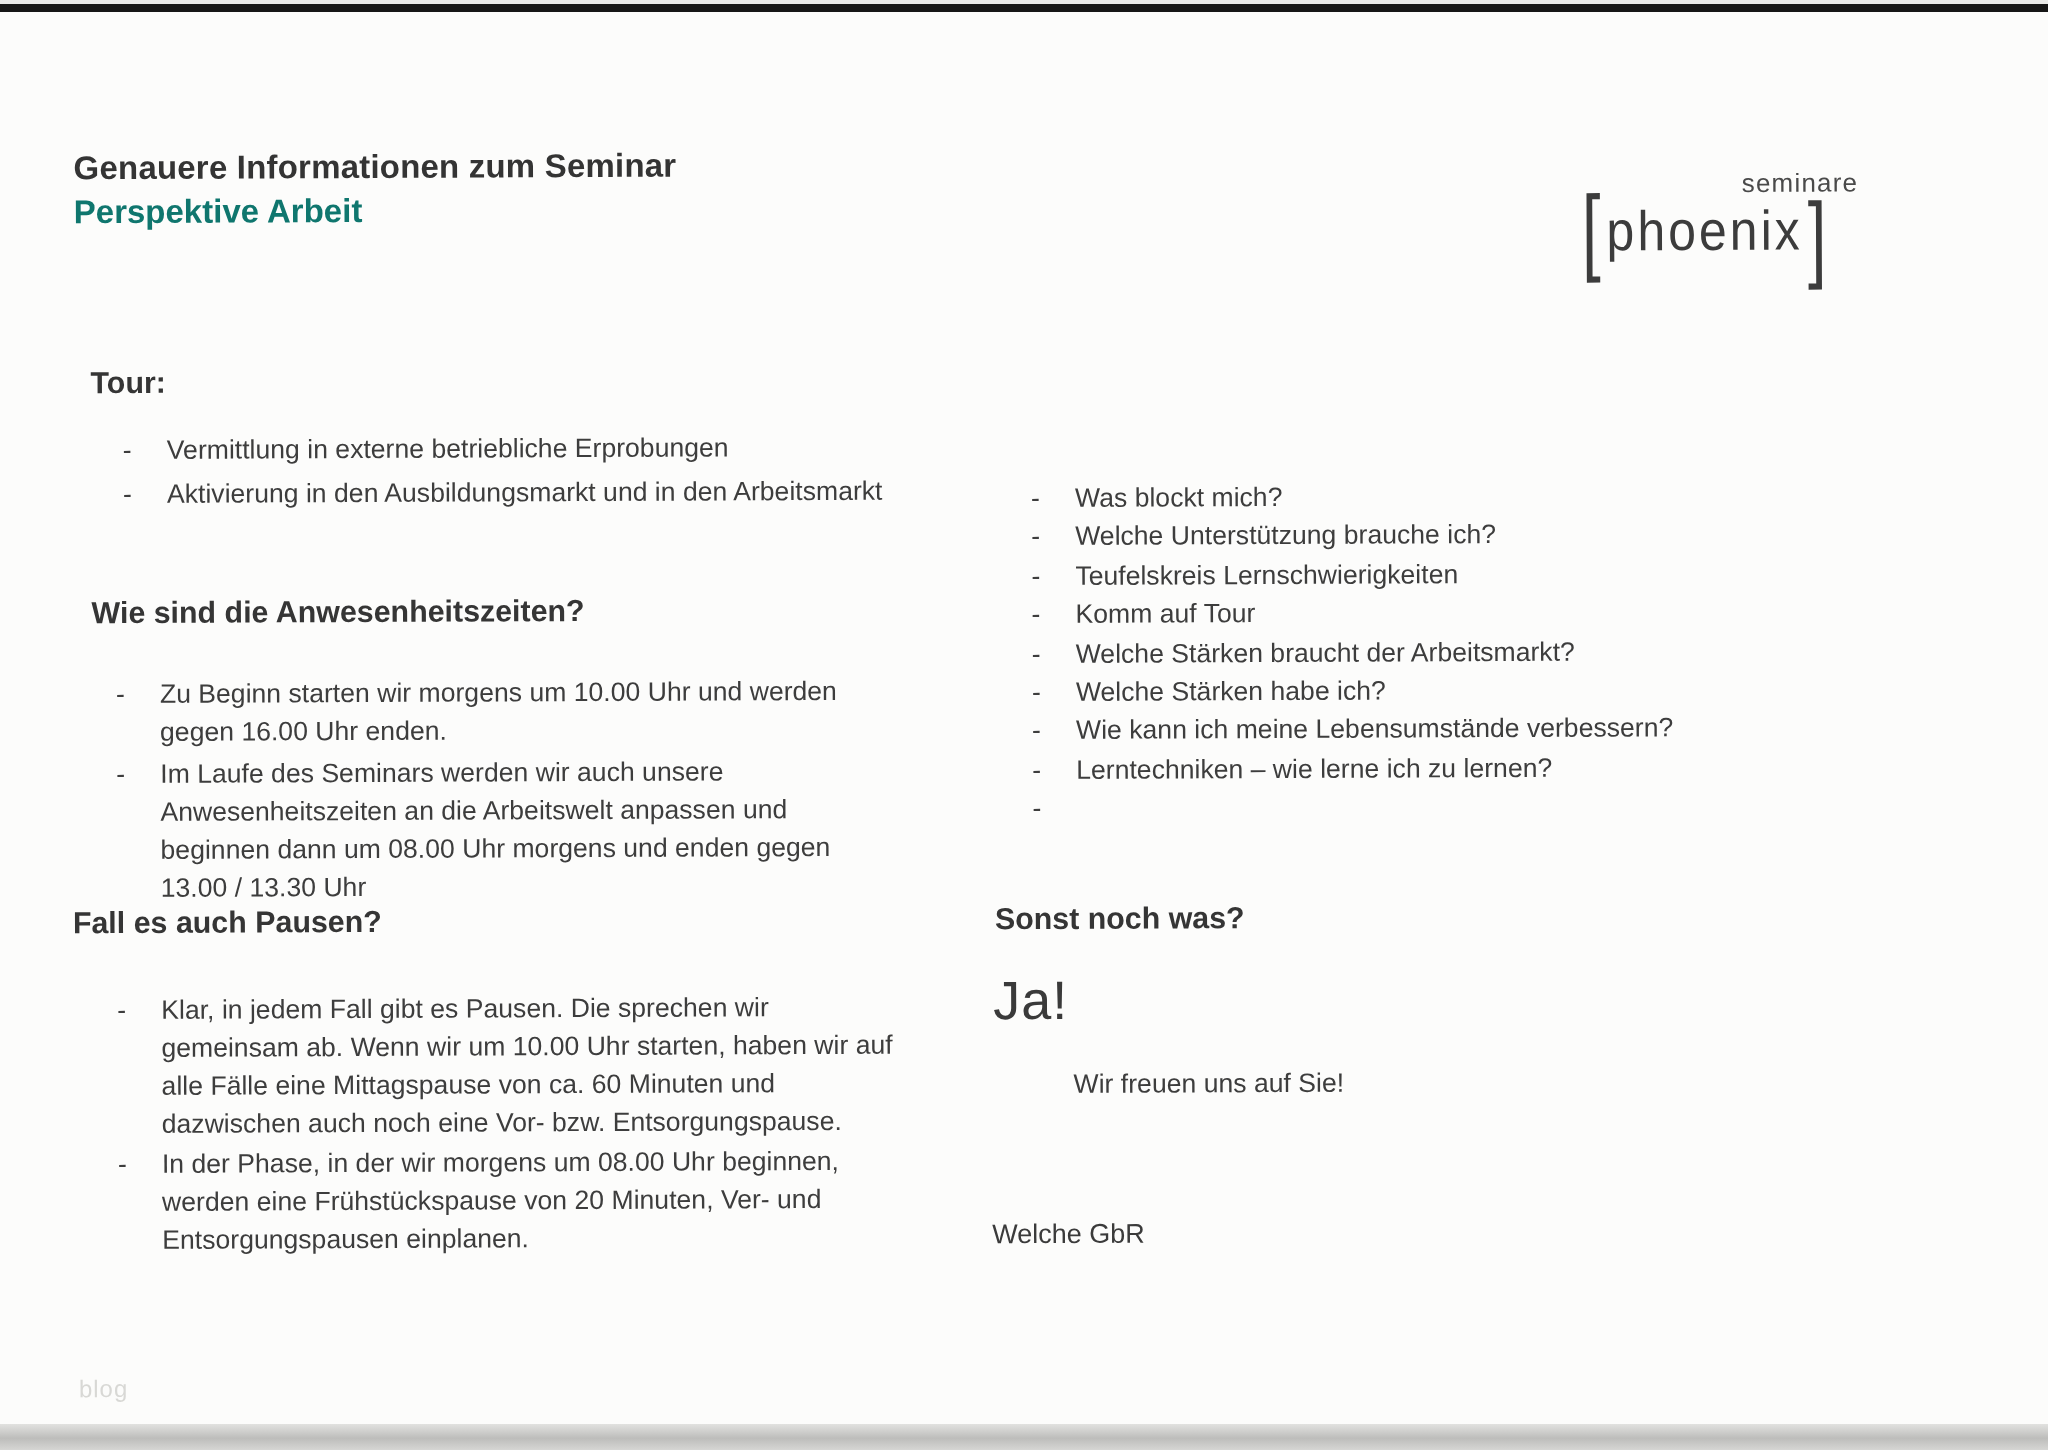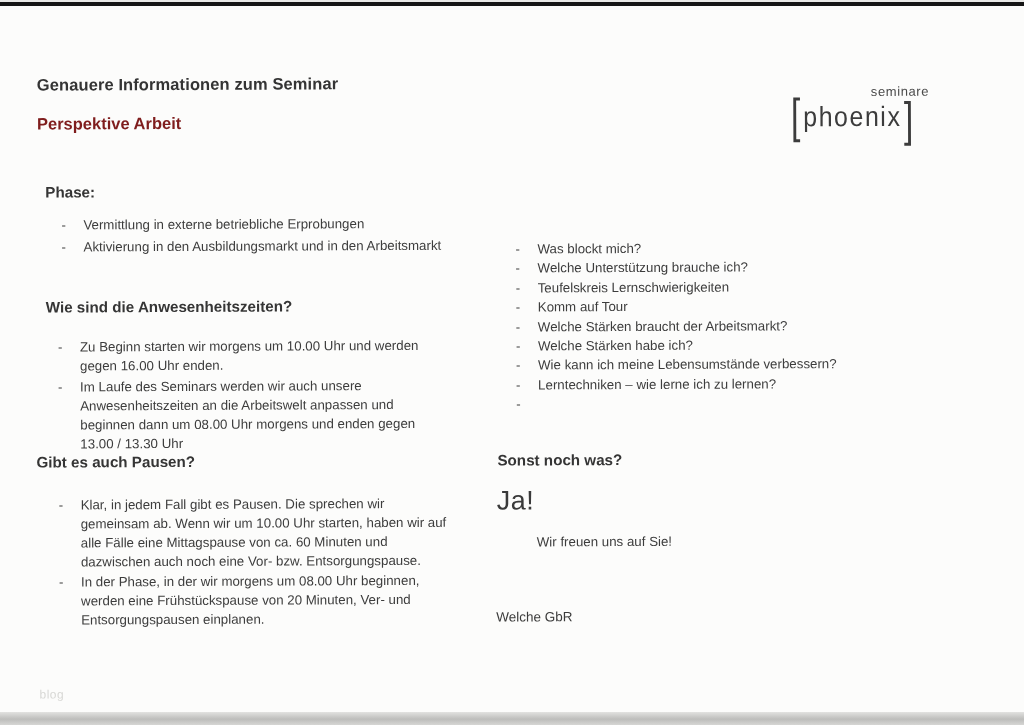--- a/index.html
+++ b/index.html
@@ -31,22 +31,22 @@
     transform: rotate(-0.25deg);
     transform-origin: 50% 50%;
   }
 
   .doc-title {
     position: absolute; left: 38px; top: 74px;
     font-size: 16.5px; font-weight: bold; color: #343434;
     letter-spacing: 0.1px;
   }
   .doc-subtitle {
-    position: absolute; left: 38px; top: 113px;
-    font-size: 16.5px; font-weight: bold; color: #7f1d1d;
+    position: absolute; left: 38px; top: 96px;
+    font-size: 16.5px; font-weight: bold; color: #0f766e;
   }
 
   .heading {
     position: absolute;
     font-size: 15.2px; font-weight: bold; color: #353535;
   }
   .h-ziel        { left: 46px;  top: 182px; }
   .h-unterricht  { left: 46px;  top: 297px; }
   .h-pausen      { left: 36px;  top: 452px; }
   .h-sprechen    { left: 497px; top: 207px; }
@@ -135,33 +135,33 @@
 
     <div class="logo">
       <span class="logo-tagline">seminare</span>
       <div class="logo-row">
         <span class="logo-bracket">[</span>
         <span class="logo-word">phoenix</span>
         <span class="logo-bracket right">]</span>
       </div>
     </div>
 
-    <div class="heading h-ziel">Phase:</div>
+    <div class="heading h-ziel">Tour:</div>
     <ul class="dash-list list-ziel">
       <li>Vermittlung in externe betriebliche Erprobungen</li>
       <li>Aktivierung in den Ausbildungsmarkt und in den Arbeitsmarkt</li>
     </ul>
 
     <div class="heading h-unterricht">Wie sind die Anwesenheitszeiten?</div>
     <ul class="dash-list list-unterricht">
       <li>Zu Beginn starten wir morgens um 10.00 Uhr und werden gegen 16.00 Uhr enden.</li>
       <li>Im Laufe des Seminars werden wir auch unsere Anwesenheitszeiten an die Arbeitswelt anpassen und beginnen dann um 08.00 Uhr morgens und enden gegen 13.00 / 13.30 Uhr</li>
     </ul>
 
-    <div class="heading h-pausen">Gibt es auch Pausen?</div>
+    <div class="heading h-pausen">Fall es auch Pausen?</div>
     <ul class="dash-list list-pausen">
       <li>Klar, in jedem Fall gibt es Pausen. Die sprechen wir gemeinsam ab. Wenn wir um 10.00 Uhr starten, haben wir auf alle Fälle eine Mittagspause von ca. 60 Minuten und dazwischen auch noch eine Vor- bzw. Entsorgungspause.</li>
       <li>In der Phase, in der wir morgens um 08.00 Uhr beginnen, werden eine Frühstückspause von 20 Minuten, Ver- und Entsorgungspausen einplanen.</li>
     </ul>
 
     <ul class="dash-list list-sprechen">
       <li>Was blockt mich?</li>
       <li>Welche Unterstützung brauche ich?</li>
       <li>Teufelskreis Lernschwierigkeiten</li>
       <li>Komm auf Tour</li>

